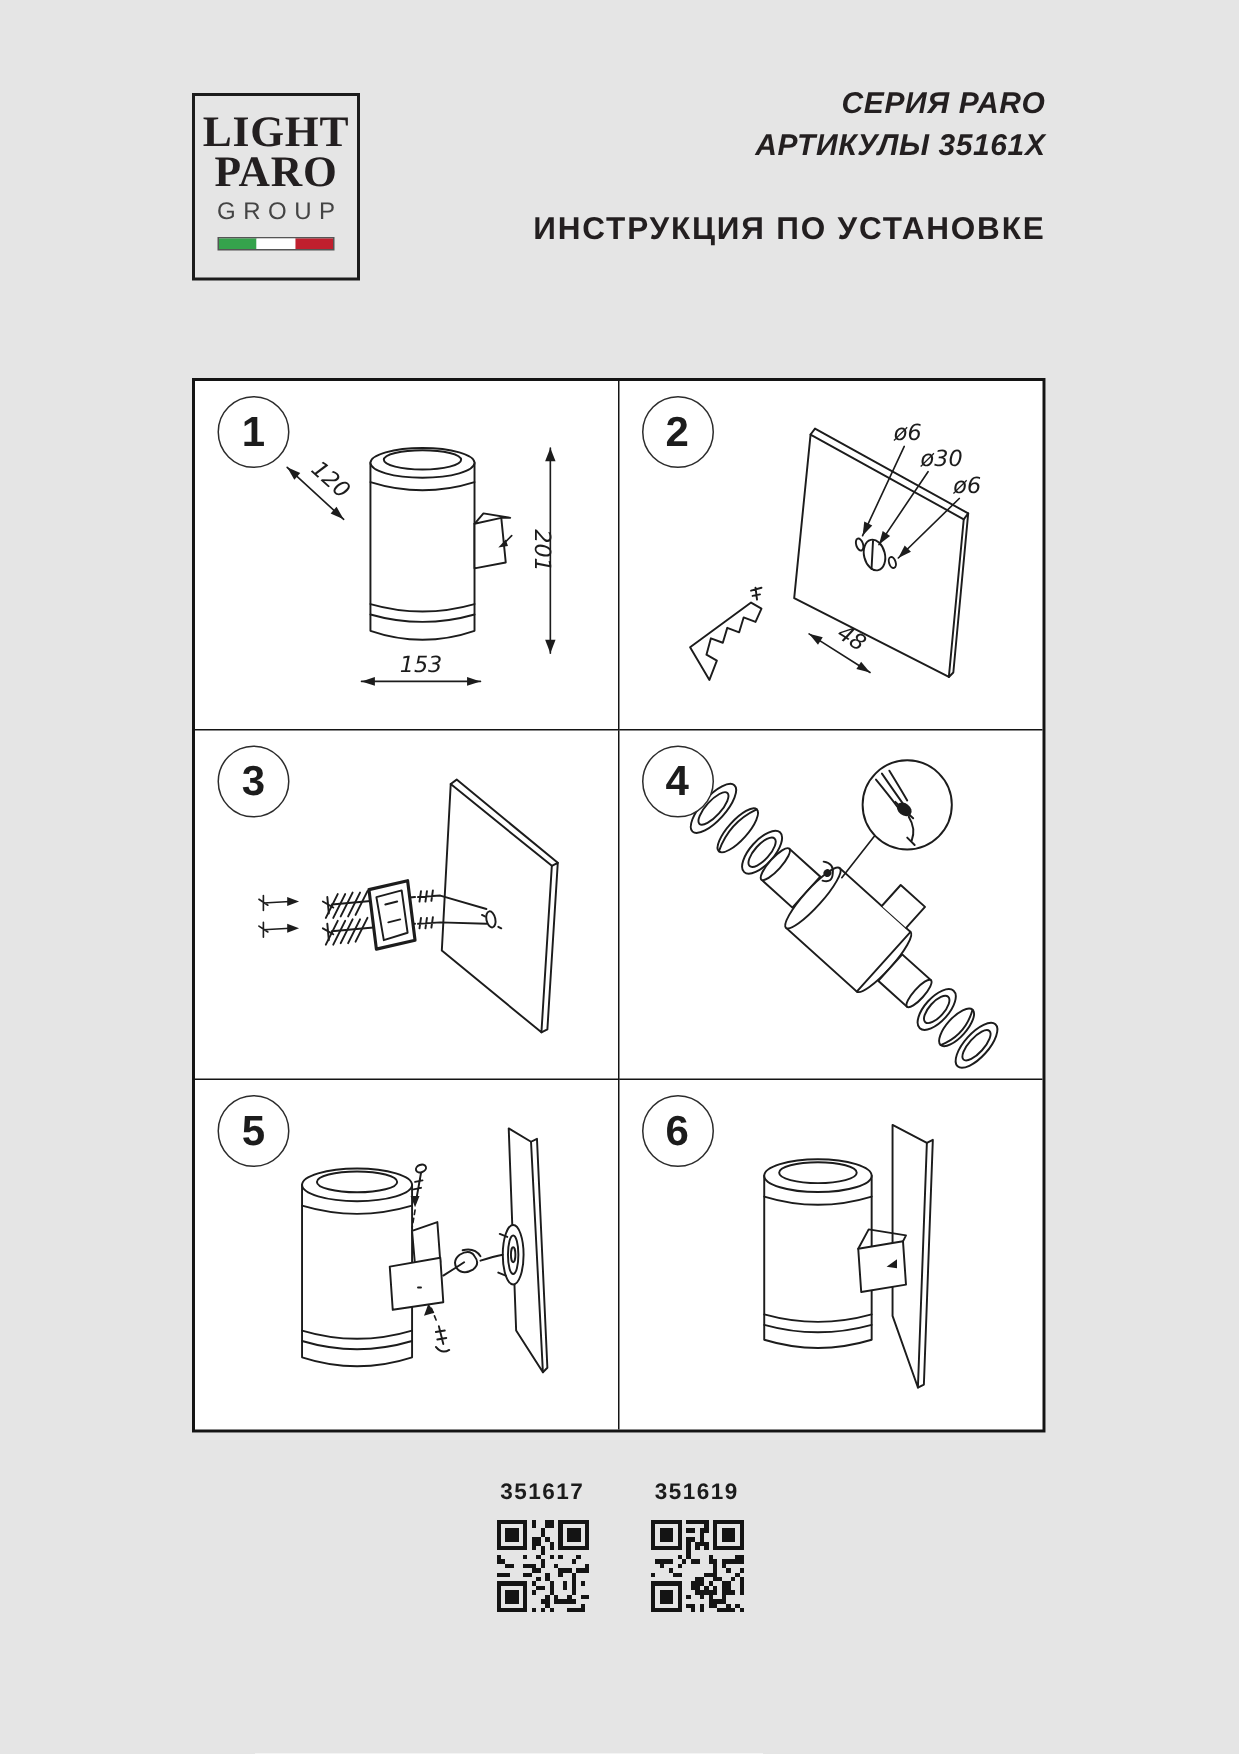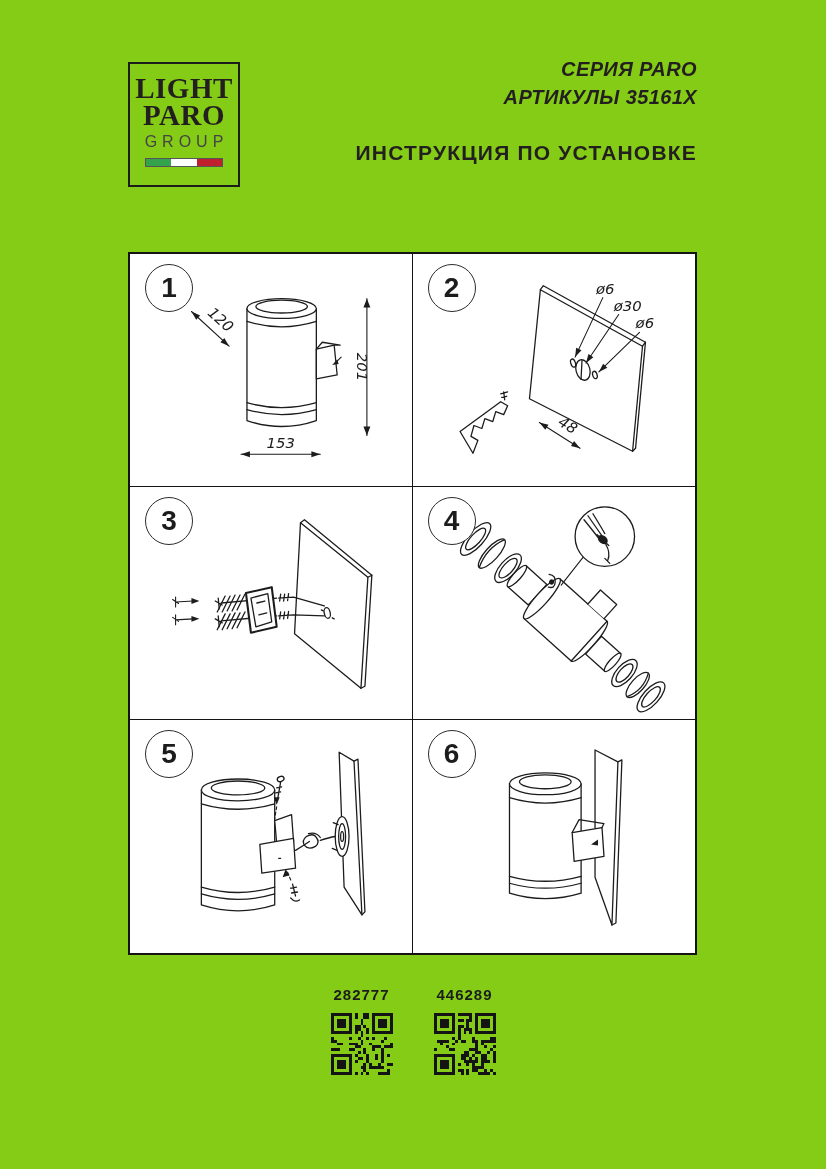--- a/index.html
+++ b/index.html
@@ -1,16 +1,16 @@
 <!DOCTYPE html>
 <html><head>
 <meta charset="utf-8">
 <style>
   html,body{margin:0;padding:0;background:#fff;}
-  .page{position:relative;width:826px;height:1169px;background:#84cc16;overflow:hidden;
+  .page{position:relative;width:826px;height:1169px;background:#e5e5e5;overflow:hidden;
         font-family:"Liberation Sans",sans-serif;color:#231f20;}
 
   
   .logo-box{position:absolute;left:128px;top:62px;width:112px;height:125px;
             border:2px solid #1c1c1c;box-sizing:border-box;text-align:center;padding-top:11px;}
   .logo-word{font-family:"Liberation Serif",serif;font-weight:bold;font-size:29px;
              line-height:27px;color:#231f20;letter-spacing:.5px;}
   .logo-group{font-size:16px;letter-spacing:5px;margin-top:4px;color:#444;text-indent:5px;}
   .logo-flag{width:78px;height:9px;margin:7px auto 0;border:1px solid #555;display:flex;box-sizing:border-box;}
   .logo-flag span{flex:1;}
@@ -289,21 +289,21 @@
           <path d="M160,113 L167,100 L192,104 L190,108"></path>
           <polygon class="fl" points="179,125 186,120 186,126"></polygon>
         </g>
       </svg>
     </div>
 
   </div>
 
   <div class="footer">
     <div class="qrb">
-      <div class="qrlabel">282777</div>
+      <div class="qrlabel">351617</div>
       <div class="qr">
           <svg viewBox="0 0 21 21" shape-rendering="crispEdges" fill="#141414">
             <rect x="0" y="0" width="1" height="1"></rect>
             <rect x="1" y="0" width="1" height="1"></rect>
             <rect x="2" y="0" width="1" height="1"></rect>
             <rect x="3" y="0" width="1" height="1"></rect>
             <rect x="4" y="0" width="1" height="1"></rect>
             <rect x="5" y="0" width="1" height="1"></rect>
             <rect x="6" y="0" width="1" height="1"></rect>
             <rect x="8" y="0" width="1" height="1"></rect>
@@ -484,21 +484,21 @@
             <rect x="10" y="20" width="1" height="1"></rect>
             <rect x="12" y="20" width="1" height="1"></rect>
             <rect x="16" y="20" width="1" height="1"></rect>
             <rect x="17" y="20" width="1" height="1"></rect>
             <rect x="18" y="20" width="1" height="1"></rect>
             <rect x="19" y="20" width="1" height="1"></rect>
           </svg>
         </div>
     </div>
     <div class="qrb">
-      <div class="qrlabel">446289</div>
+      <div class="qrlabel">351619</div>
       <div class="qr">
           <svg viewBox="0 0 21 21" shape-rendering="crispEdges" fill="#141414">
             <rect x="0" y="0" width="1" height="1"></rect>
             <rect x="1" y="0" width="1" height="1"></rect>
             <rect x="2" y="0" width="1" height="1"></rect>
             <rect x="3" y="0" width="1" height="1"></rect>
             <rect x="4" y="0" width="1" height="1"></rect>
             <rect x="5" y="0" width="1" height="1"></rect>
             <rect x="6" y="0" width="1" height="1"></rect>
             <rect x="8" y="0" width="1" height="1"></rect>

